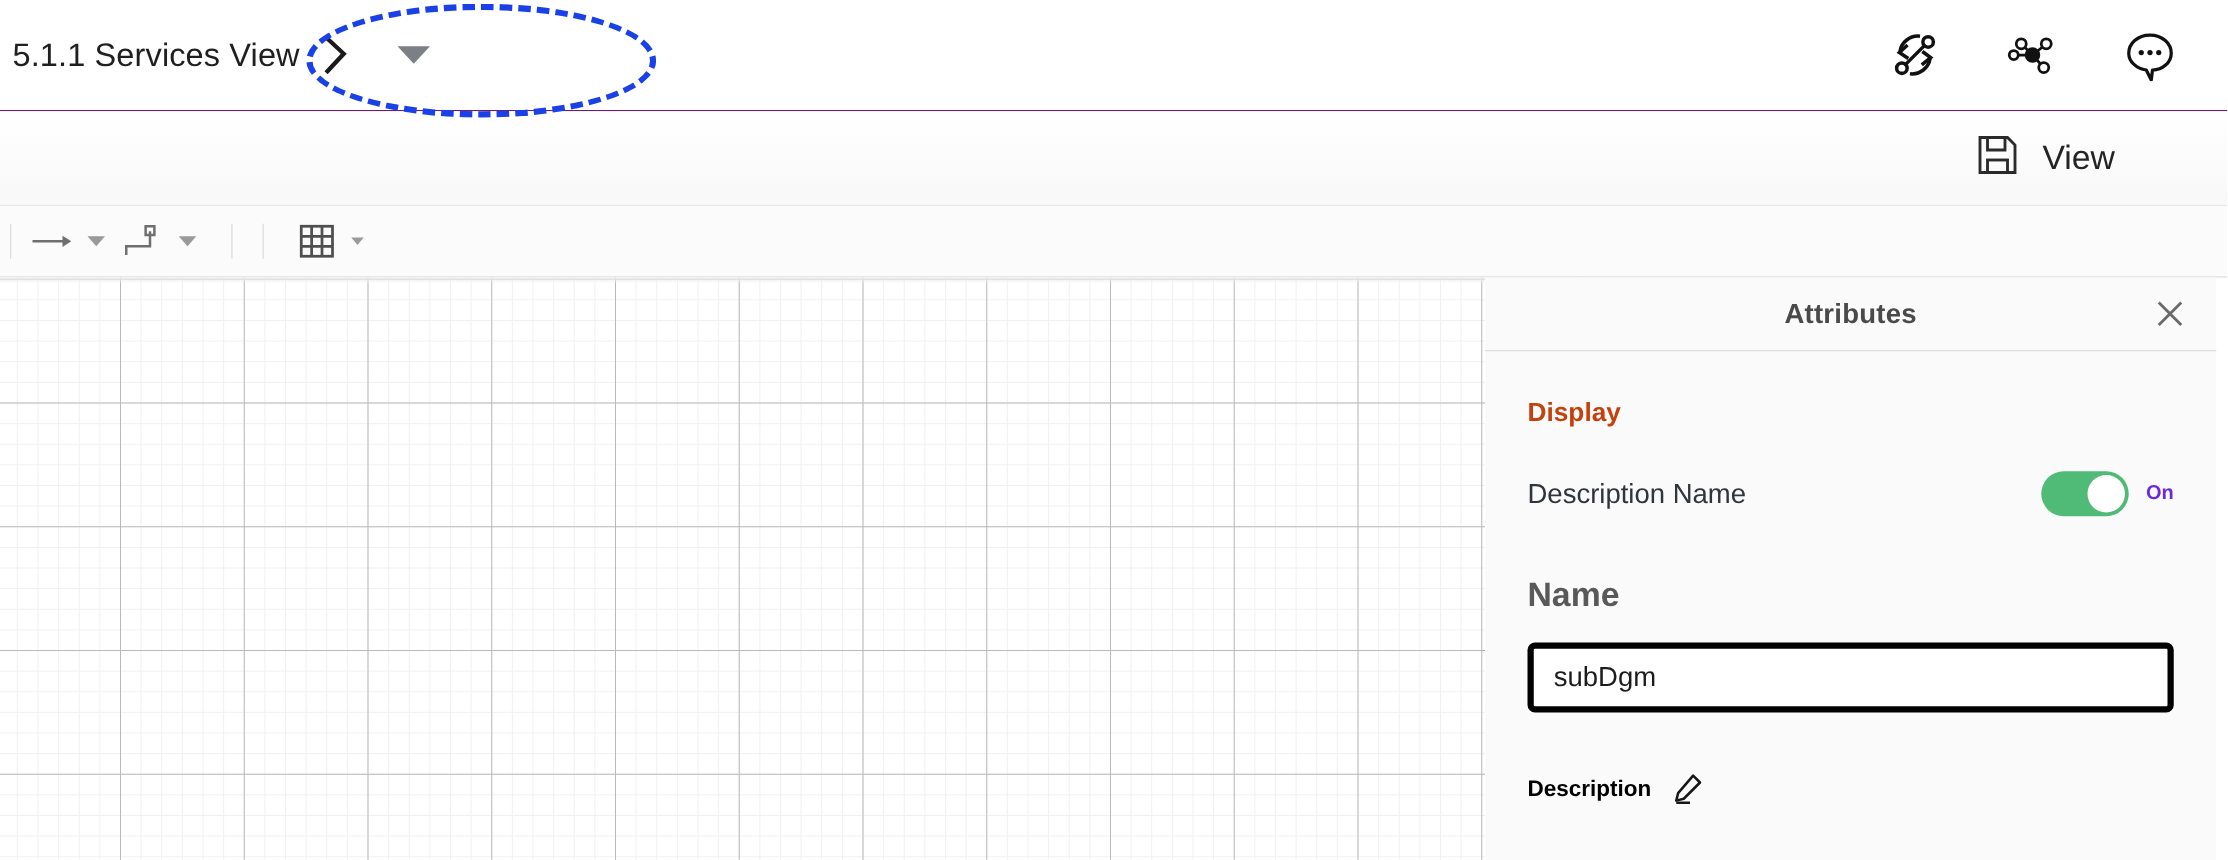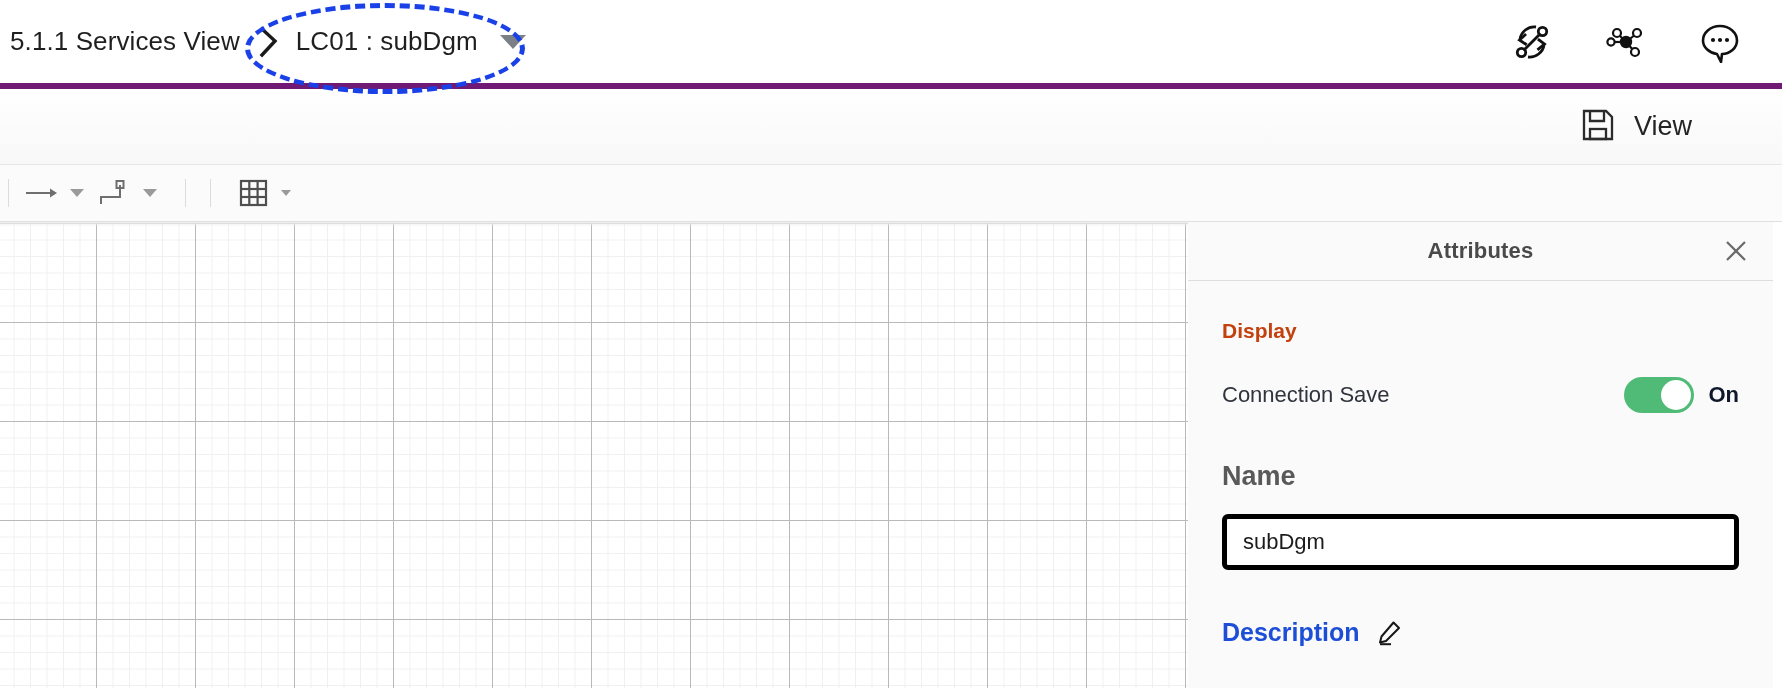--- a/index.html
+++ b/index.html
@@ -16,21 +16,21 @@
     background: #ffffff;
   }
 
   
   .topbar {
     position: absolute;
     left: 0; top: 0;
     width: 1782px;
     height: 89px;
     background: #ffffff;
-    border-bottom: 6px solid #701a75;
+    border-bottom: 1px solid #701a75;
     display: flex;
     align-items: center;
     box-sizing: border-box;
   }
   .crumb-title {
     font-size: 26px;
     color: #1f1f1f;
     margin-left: 10px;
     white-space: nowrap;
     letter-spacing: 0.1px;
@@ -256,23 +256,23 @@
   .switch .knob {
     position: absolute;
     top: 3px;
     right: 3px;
     width: 30px;
     height: 30px;
     border-radius: 50%;
     background: #ffffff;
   }
   .switch-state {
-    font-size: 22px;
+    font-size: 16px;
     font-weight: bold;
-    color: #0f172a;
+    color: #6d28d9;
     margin-left: 14px;
     flex: 0 0 auto;
   }
   .field-label {
     font-size: 27px;
     font-weight: bold;
     color: #595959;
     margin-bottom: 22px;
   }
   .text-input {
@@ -288,23 +288,23 @@
     font-family: "Liberation Sans", sans-serif;
     outline: none;
   }
   .desc-row {
     display: flex;
     align-items: center;
     gap: 16px;
     margin-top: 48px;
   }
   .desc-label {
-    font-size: 25px;
+    font-size: 18px;
     font-weight: bold;
-    color: #1d4ed8;
+    color: #000000;
   }
   .pencil-icon {
     width: 26px;
     height: 26px;
     display: flex;
     align-items: center;
     justify-content: center;
     cursor: pointer;
   }
 </style>
@@ -317,21 +317,20 @@
 
     <span class="crumb-title">5.1.1 Services View</span>
 
     <span class="crumb-sep">
       <svg width="26" height="32" viewBox="0 0 26 32">
         <path d="M6 3 L19 15 L6 29" fill="none" stroke="#1a1a1a" stroke-width="3.4" stroke-linecap="square" stroke-linejoin="miter"></path>
         <path d="M20 2 L8 16 L20 30" fill="none" stroke="#1a41e8" stroke-width="3.4" stroke-linecap="square" stroke-linejoin="miter" opacity="0"></path>
       </svg>
     </span>
 
-    <span class="crumb-current">LC01 : subDgm</span>
 
     <span class="crumb-caret"></span>
 
     <span class="topbar-spacer"></span>
 
     <div class="top-icons">
 
       <div class="top-icon">
         <svg width="40" height="40" viewBox="0 0 40 40">
           <line x1="11.5" y1="28.5" x2="28.5" y2="11.5" stroke="#111" stroke-width="2.8"></line>
@@ -439,21 +438,21 @@
           <line x1="22" y1="4" x2="4" y2="22" stroke="#6a6a6a" stroke-width="2.2"></line>
         </svg>
       </span>
     </div>
 
     <div class="attr-body">
 
       <div class="section-title">Display</div>
 
       <div class="toggle-row">
-        <span class="toggle-label">Connection Save</span>
+        <span class="toggle-label">Description Name</span>
         <span class="switch">
           <span class="knob"></span>
         </span>
         <span class="switch-state">On</span>
       </div>
 
       <div class="field-label">Name</div>
       <input class="text-input" type="text" value="subDgm" style="">
 
       <div class="desc-row">

